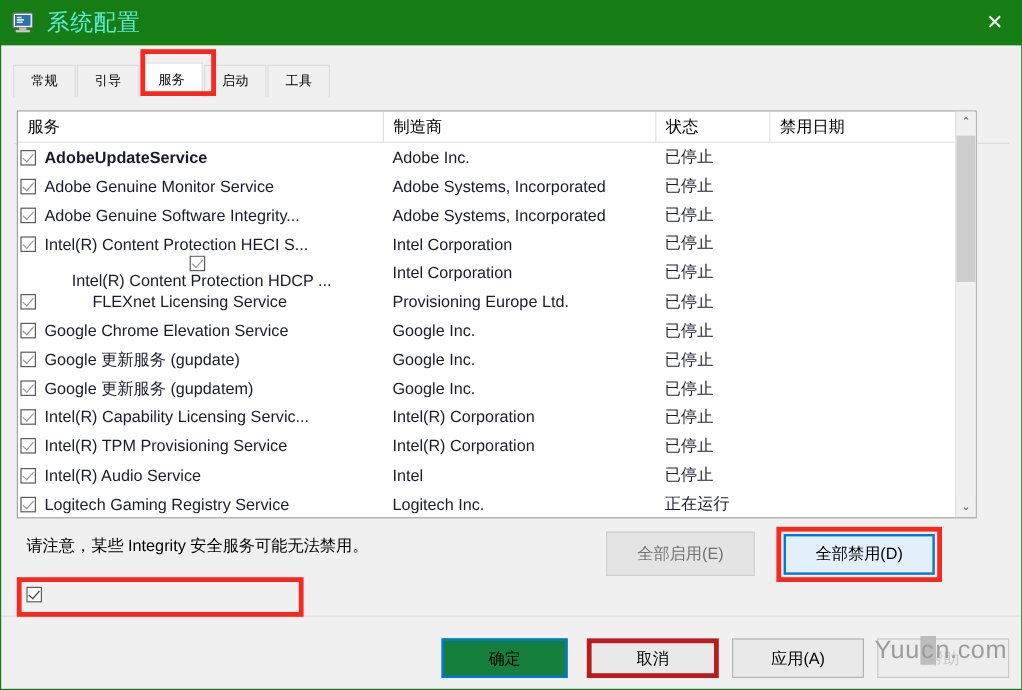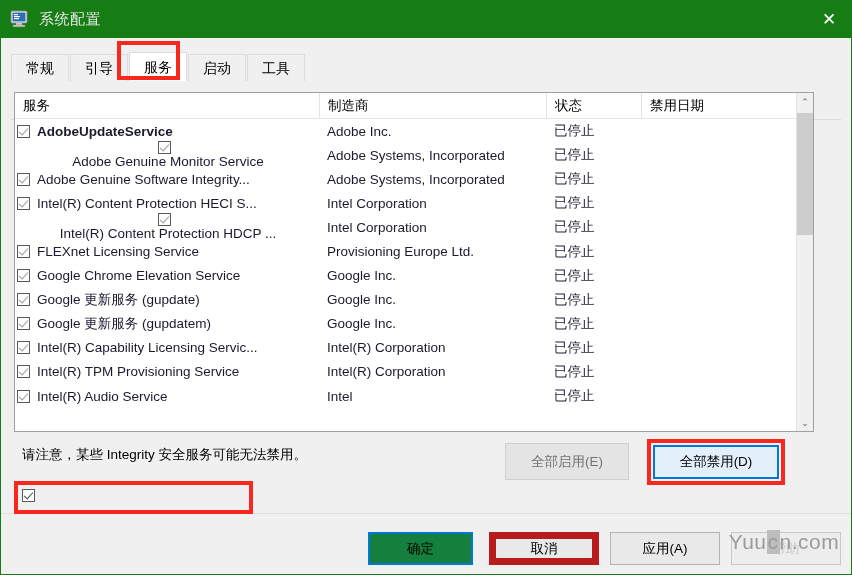--- a/index.html
+++ b/index.html
@@ -11,35 +11,35 @@
   .window{position:relative;width:852px;height:575px;background:#f0f0f0;box-sizing:border-box;}
 
   
   .titlebar{
     position:absolute;left:0;top:0;width:852px;height:38px;
     background:#157d14;display:flex;align-items:center;
   }
   .title-icon{
     width:20px;height:18px;margin-left:10px;margin-right:9px;position:relative;flex:none;
   }
-  .title-text{color:#e5e5e5;font-size:15px;letter-spacing:.5px;}
+  .title-text{color:#5eead4;font-size:19px;letter-spacing:.5px;}
   .close-btn{
     position:absolute;right:0;top:0;width:46px;height:38px;
     display:flex;align-items:center;justify-content:center;
   }
   .close-x{color:#fff;font-size:17px;line-height:1;font-family:"DejaVu Sans",sans-serif;}
 
   
   .tabstrip{
     position:absolute;left:0;top:38px;width:852px;height:45px;
     background:#f0f0f0;
   }
   .tabs{position:absolute;left:11px;top:10px;display:flex;align-items:flex-end;height:33px;}
   .tab{
-    height:27px;line-height:27px;padding:0 14px;font-size:14px;
+    height:27px;line-height:27px;padding:0 14px;font-size:11px;
     background:#f0f0f0;border:1px solid #dcdcdc;border-bottom:none;margin-right:1px;
     box-sizing:border-box;color:#000;
   }
   .tab.active{background:#fff;height:29px;line-height:29px;border:1px solid #dcdcdc;border-bottom:none;}
   .tabstrip-underline{
     position:absolute;left:11px;top:81px;width:830px;height:1px;background:#dcdcdc;
   }
 
   
   .redbox{position:absolute;border:4px solid #f9281e;box-sizing:border-box;pointer-events:none;}
@@ -102,21 +102,21 @@
     box-sizing:border-box;display:flex;align-items:center;justify-content:center;
     font-family:"Liberation Sans","DejaVu Sans",sans-serif;
   }
   .btn.disabled{color:#737373;background:#e4e4e4;border-color:#cfcfcf;}
   .btn.focused{background:#e3f0fb;border:2px solid #0078d7;}
   #btn-enable-all{position:absolute;left:505px;top:443px;width:124px;height:37px;}
   #btn-disable-all{position:absolute;left:653px;top:445px;width:126px;height:34px;}
 
   .footer-sep{position:absolute;left:0;top:513px;width:852px;height:1px;background:#dfdfdf;}
   #btn-ok{position:absolute;left:368px;top:532px;width:105px;height:33px;background:#15803d;border:2px solid #0078d7;}
-  #btn-cancel{position:absolute;left:489px;top:532px;width:110px;height:33px;background:#e9e9e9;border:7px solid #b91c1c;}
+  #btn-cancel{position:absolute;left:489px;top:532px;width:110px;height:33px;background:#e9e9e9;border:4px solid #b91c1c;}
   #btn-apply{position:absolute;left:610px;top:532px;width:110px;height:33px;background:#e9e9e9;border:1px solid #b4b4b4;}
   #btn-help{position:absolute;left:731px;top:532px;width:110px;height:33px;background:#ededed;border:1px solid #c8c8c8;color:#c8c8c8;}
 
   .watermark{
     position:absolute;left:722px;top:527px;width:124px;height:30px;
     display:flex;align-items:center;justify-content:center;
     font-size:21px;color:#9b9b9b;font-family:"Liberation Sans","DejaVu Sans",sans-serif;
     letter-spacing:.5px;
   }
   .watermark .wm-dark{background:#bdbdbd;padding:0 1px;}
@@ -169,57 +169,57 @@
         <div class="lv-row">
           <div class="cell c-name" style="width: 304px; font-weight: bold;">
             <span class="cb checked"></span>
             <span>AdobeUpdateService</span>
           </div>
           <div class="cell c-vendor" style="width: 227px;">Adobe Inc.</div>
           <div class="cell c-status" style="width: 95px;">已停止</div>
           <div class="cell c-date" style="width: 157px;"></div>
         </div>
         <div class="lv-row">
+          <div class="cell c-name" style="width: 304px;">
+            <span class="cb checked"></span>
+            <span>Adobe Genuine Monitor Service</span>
+          </div>
+          <div class="cell c-vendor" style="width: 227px;">Adobe Systems, Incorporated</div>
+          <div class="cell c-status" style="width: 95px;">已停止</div>
+          <div class="cell c-date" style="width: 157px;"></div>
+        </div>
+        <div class="lv-row">
+          <div class="cell c-name" style="width: 304px;">
+            <span class="cb checked"></span>
+            <span>Adobe Genuine Software Integrity...</span>
+          </div>
+          <div class="cell c-vendor" style="width: 227px;">Adobe Systems, Incorporated</div>
+          <div class="cell c-status" style="width: 95px;">已停止</div>
+          <div class="cell c-date" style="width: 157px;"></div>
+        </div>
+        <div class="lv-row">
+          <div class="cell c-name" style="width: 304px;">
+            <span class="cb checked"></span>
+            <span>Intel(R) Content Protection HECI S...</span>
+          </div>
+          <div class="cell c-vendor" style="width: 227px;">Intel Corporation</div>
+          <div class="cell c-status" style="width: 95px;">已停止</div>
+          <div class="cell c-date" style="width: 157px;"></div>
+        </div>
+        <div class="lv-row">
           <div class="cell c-name" style="width: 304px; flex-direction: column;">
             <span class="cb checked"></span>
-            <span>Adobe Genuine Monitor Service</span>
-          </div>
-          <div class="cell c-vendor" style="width: 227px;">Adobe Systems, Incorporated</div>
-          <div class="cell c-status" style="width: 95px;">已停止</div>
-          <div class="cell c-date" style="width: 157px;"></div>
-        </div>
-        <div class="lv-row">
-          <div class="cell c-name" style="width: 304px;">
-            <span class="cb checked"></span>
-            <span>Adobe Genuine Software Integrity...</span>
-          </div>
-          <div class="cell c-vendor" style="width: 227px;">Adobe Systems, Incorporated</div>
-          <div class="cell c-status" style="width: 95px;">已停止</div>
-          <div class="cell c-date" style="width: 157px;"></div>
-        </div>
-        <div class="lv-row">
-          <div class="cell c-name" style="width: 304px;">
-            <span class="cb checked"></span>
-            <span>Intel(R) Content Protection HECI S...</span>
+            <span>Intel(R) Content Protection HDCP ...</span>
           </div>
           <div class="cell c-vendor" style="width: 227px;">Intel Corporation</div>
           <div class="cell c-status" style="width: 95px;">已停止</div>
           <div class="cell c-date" style="width: 157px;"></div>
         </div>
         <div class="lv-row">
-          <div class="cell c-name" style="width: 304px; flex-direction: column;">
-            <span class="cb checked"></span>
-            <span>Intel(R) Content Protection HDCP ...</span>
-          </div>
-          <div class="cell c-vendor" style="width: 227px;">Intel Corporation</div>
-          <div class="cell c-status" style="width: 95px;">已停止</div>
-          <div class="cell c-date" style="width: 157px;"></div>
-        </div>
-        <div class="lv-row">
-          <div class="cell c-name" style="width: 304px;">
+          <div class="cell c-name" style="width: 304px; gap: 40px;">
             <span class="cb checked"></span>
             <span>FLEXnet Licensing Service</span>
           </div>
           <div class="cell c-vendor" style="width: 227px;">Provisioning Europe Ltd.</div>
           <div class="cell c-status" style="width: 95px;">已停止</div>
           <div class="cell c-date" style="width: 157px;"></div>
         </div>
         <div class="lv-row">
           <div class="cell c-name" style="width: 304px;">
             <span class="cb checked"></span>
@@ -265,20 +265,29 @@
           <div class="cell c-status" style="width: 95px;">已停止</div>
           <div class="cell c-date" style="width: 157px;"></div>
         </div>
         <div class="lv-row">
           <div class="cell c-name" style="width: 304px;">
             <span class="cb checked"></span>
             <span>Intel(R) Audio Service</span>
           </div>
           <div class="cell c-vendor" style="width: 227px;">Intel</div>
           <div class="cell c-status" style="width: 95px;">已停止</div>
+          <div class="cell c-date" style="width: 157px;"></div>
+        </div>
+        <div class="lv-row">
+          <div class="cell c-name" style="width: 304px;">
+            <span class="cb checked"></span>
+            <span>Logitech Gaming Registry Service</span>
+          </div>
+          <div class="cell c-vendor" style="width: 227px;">Logitech Inc.</div>
+          <div class="cell c-status" style="width: 95px;">正在运行</div>
           <div class="cell c-date" style="width: 157px;"></div>
         </div>
       </div>
 
     <div class="vscroll">
       <div class="vs-btn up">⌃</div>
       <div class="vs-track">
         <div class="vs-thumb" style="top: 3.04px; height: 121.6px;"></div>
       </div>
       <div class="vs-btn down">⌄</div>

